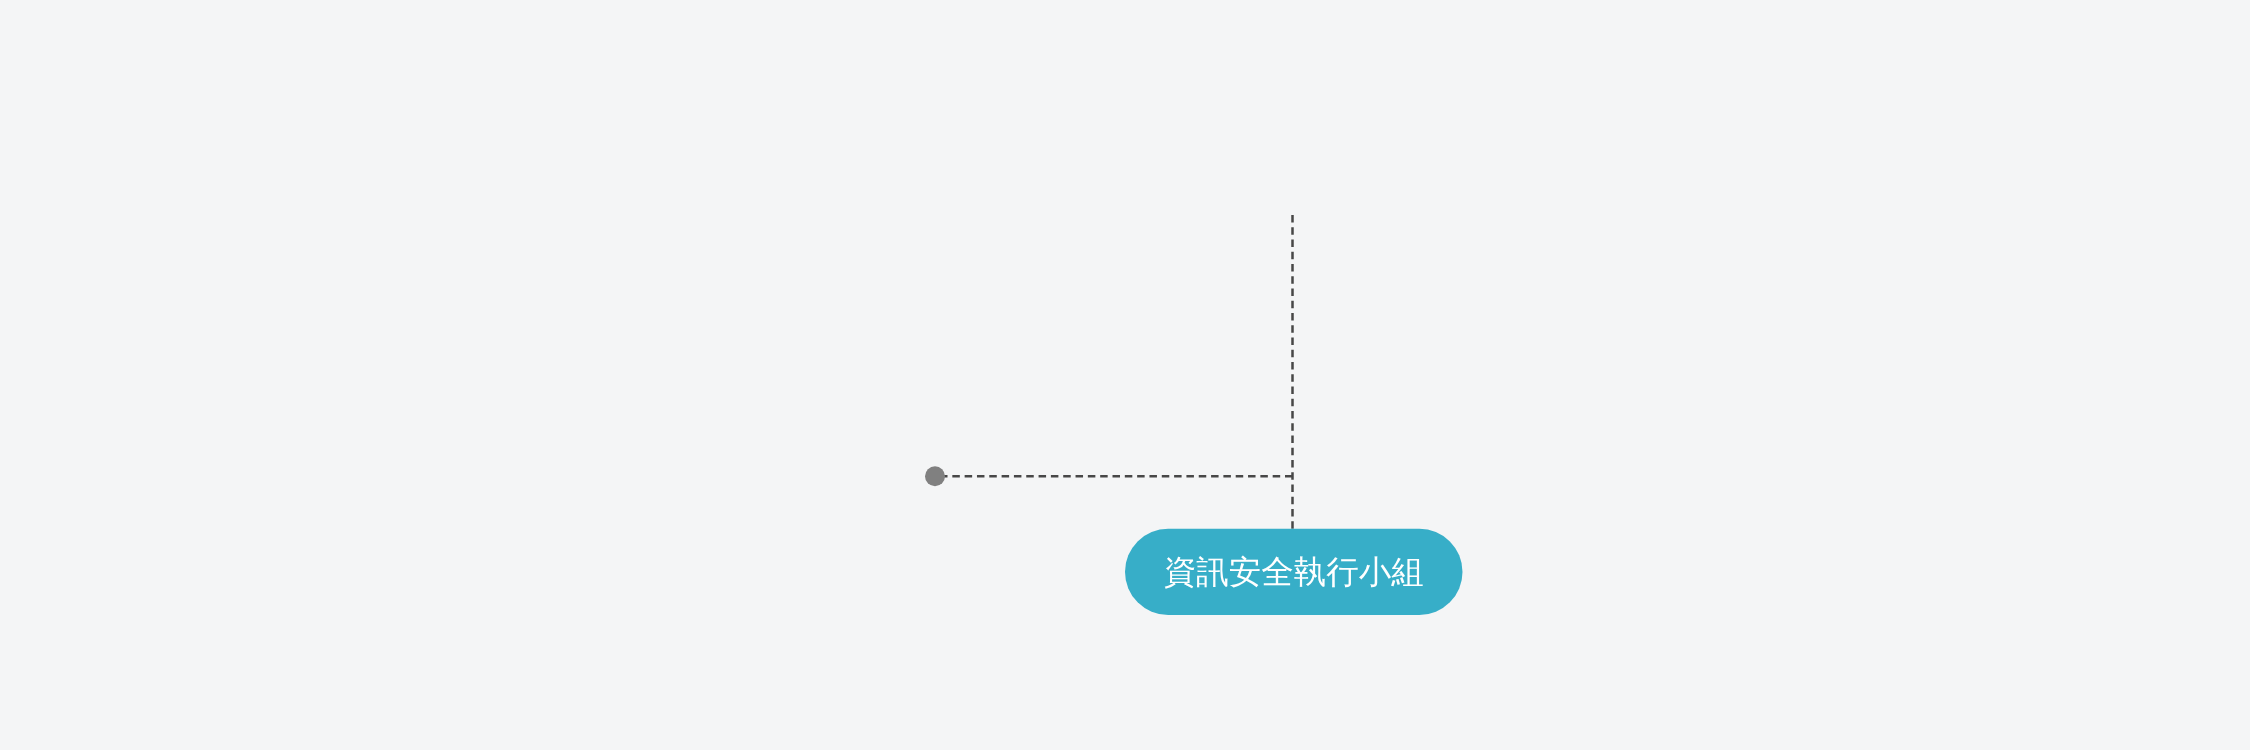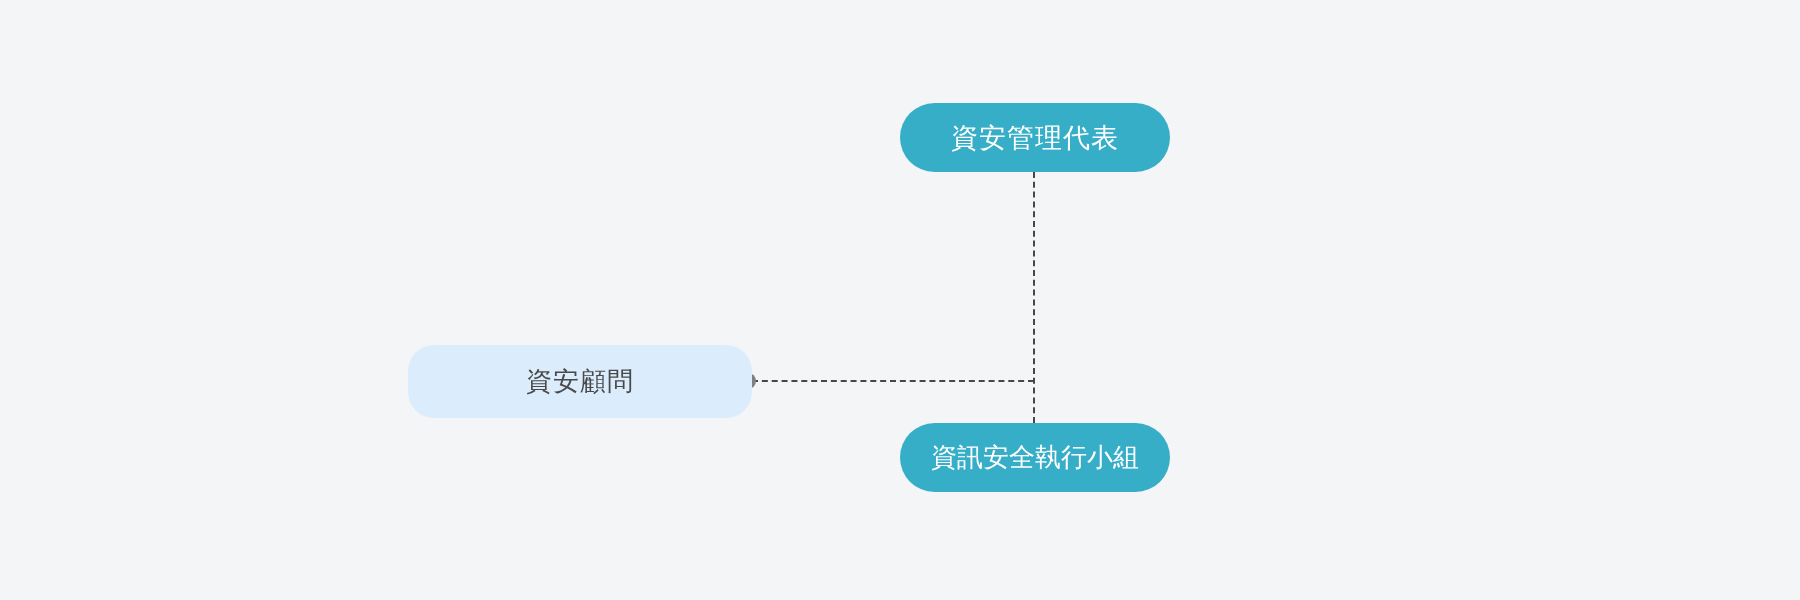--- a/index.html
+++ b/index.html
@@ -129,26 +129,20 @@
 <body>
 
 <div id="org-chart">
 
   <div class="connector-layer">
     <div class="spine"></div>
     <div class="advisor-link"></div>
     <div class="junction-dot"></div>
   </div>
 
-  <div class="node pill" id="node-rep">
-    <span>資安管理代表</span>
-  </div>
 
 
   <div class="node pill tight" id="node-team">
     <span>資訊安全執行小組</span>
   </div>
 
-  <div class="node soft" id="node-advisor">
-    <span>資安顧問</span>
-  </div>
 
 </div>
 
 </body></html>

